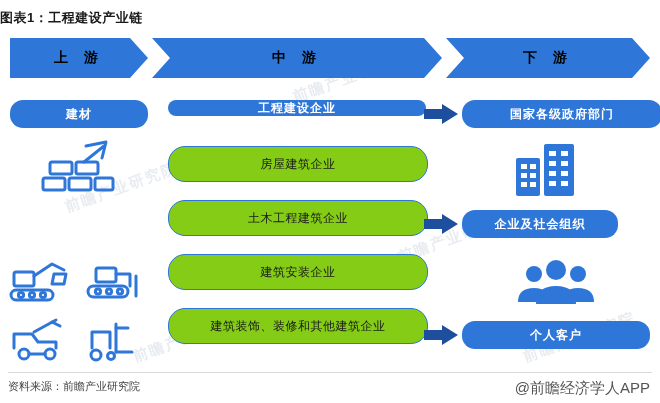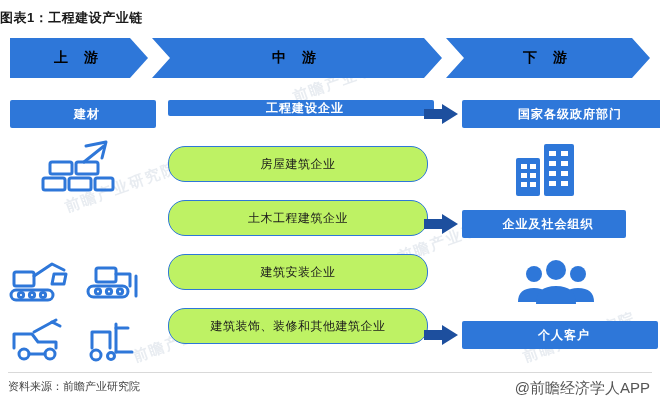--- a/index.html
+++ b/index.html
@@ -57,40 +57,39 @@
   
   .solidbox {
     position: absolute;
     background: #2e77d9;
     color: #fff;
     font-size: 12px;
     font-weight: bold;
     display: flex;
     align-items: center;
     justify-content: center;
-    border-radius: 2px;
+    border-radius: 13px;
     letter-spacing: 1px;
-    padding-left: 8px;
   }
   #box-jiancai    { left: 10px;  top: 72px;  width: 138px; height: 28px; }
   #box-jixie      { left: 10px;  top: 182px; width: 138px; height: 28px; }
   #box-qiye       { left: 168px; top: 72px;  width: 258px; height: 16px; }
   #box-gov        { left: 462px; top: 72px;  width: 200px; height: 28px; }
   #box-shehui     { left: 462px; top: 182px; width: 156px; height: 28px; }
   #box-geren      { left: 462px; top: 293px; width: 188px; height: 28px; }
 
   
   .outbox {
     position: absolute;
     left: 168px;
     width: 258px;
     height: 34px;
     border: 1px solid #2e77d9;
     border-radius: 17px;
-    background: #bef264;
+    background: #84cc16;
     color: #1b1b1b;
     font-size: 12px;
     display: flex;
     align-items: center;
     justify-content: center;
     letter-spacing: 0.5px;
   }
   #out-0 { top: 118px; }
   #out-1 { top: 172px; }
   #out-2 { top: 226px; }

